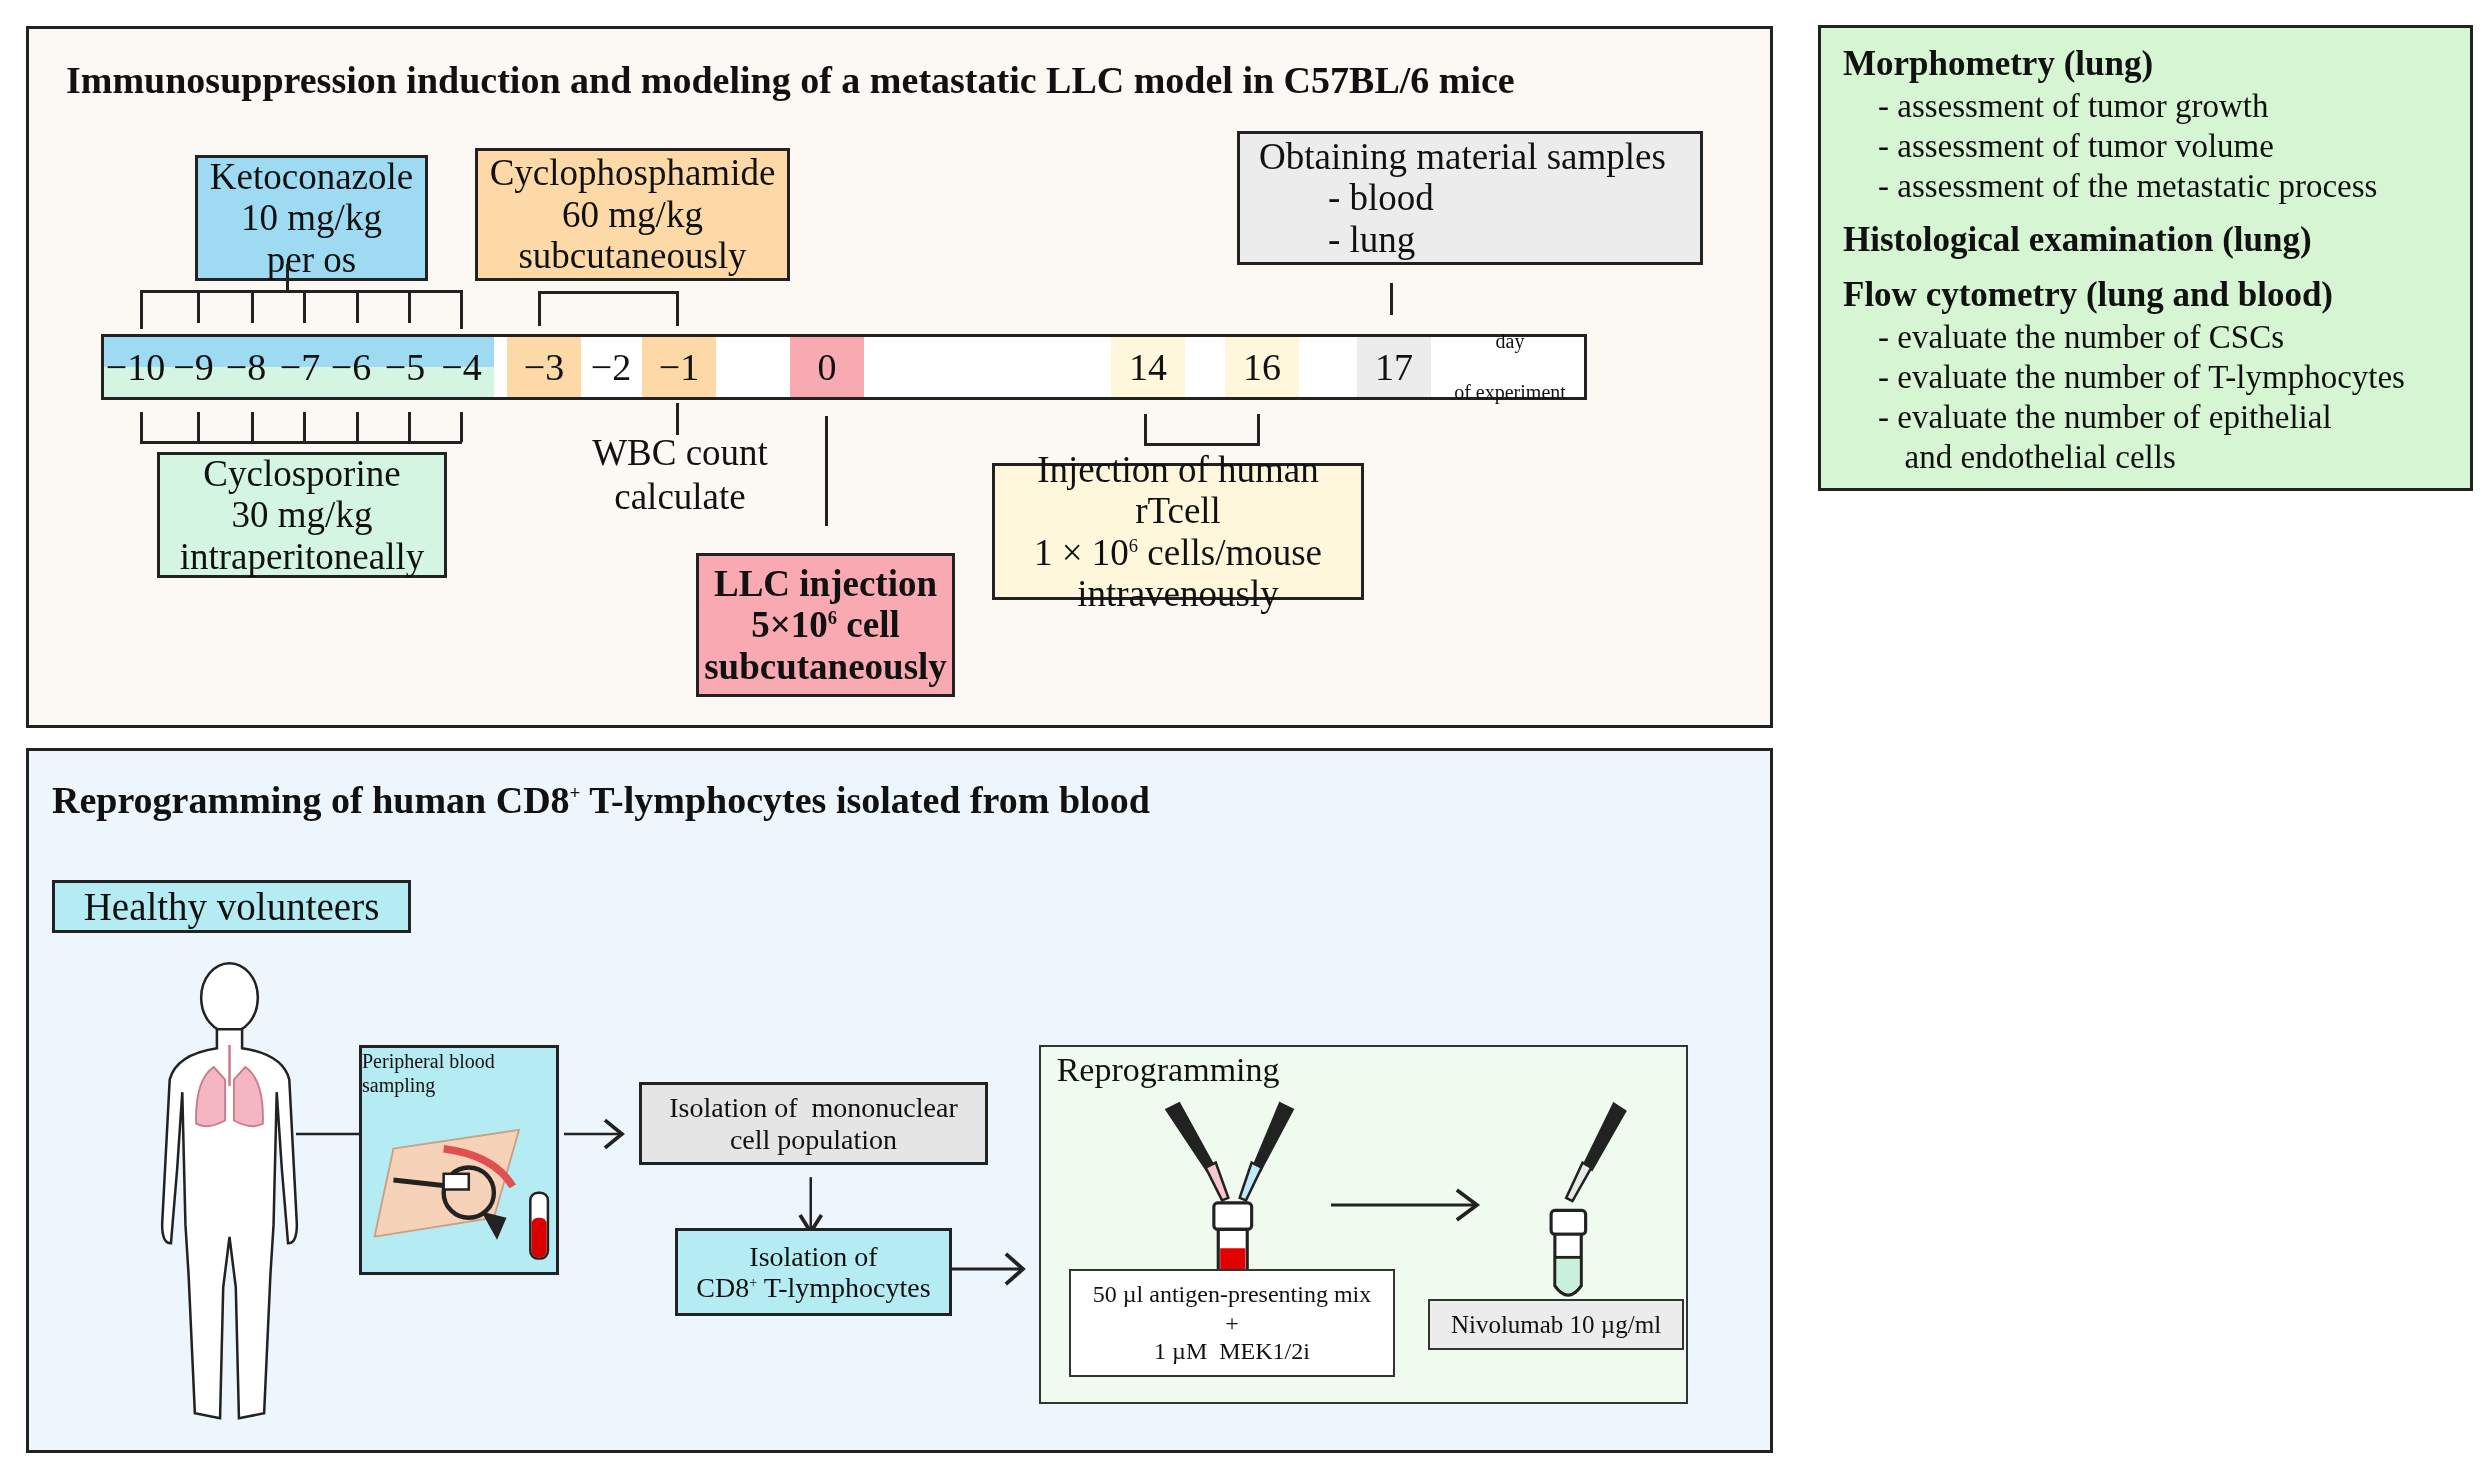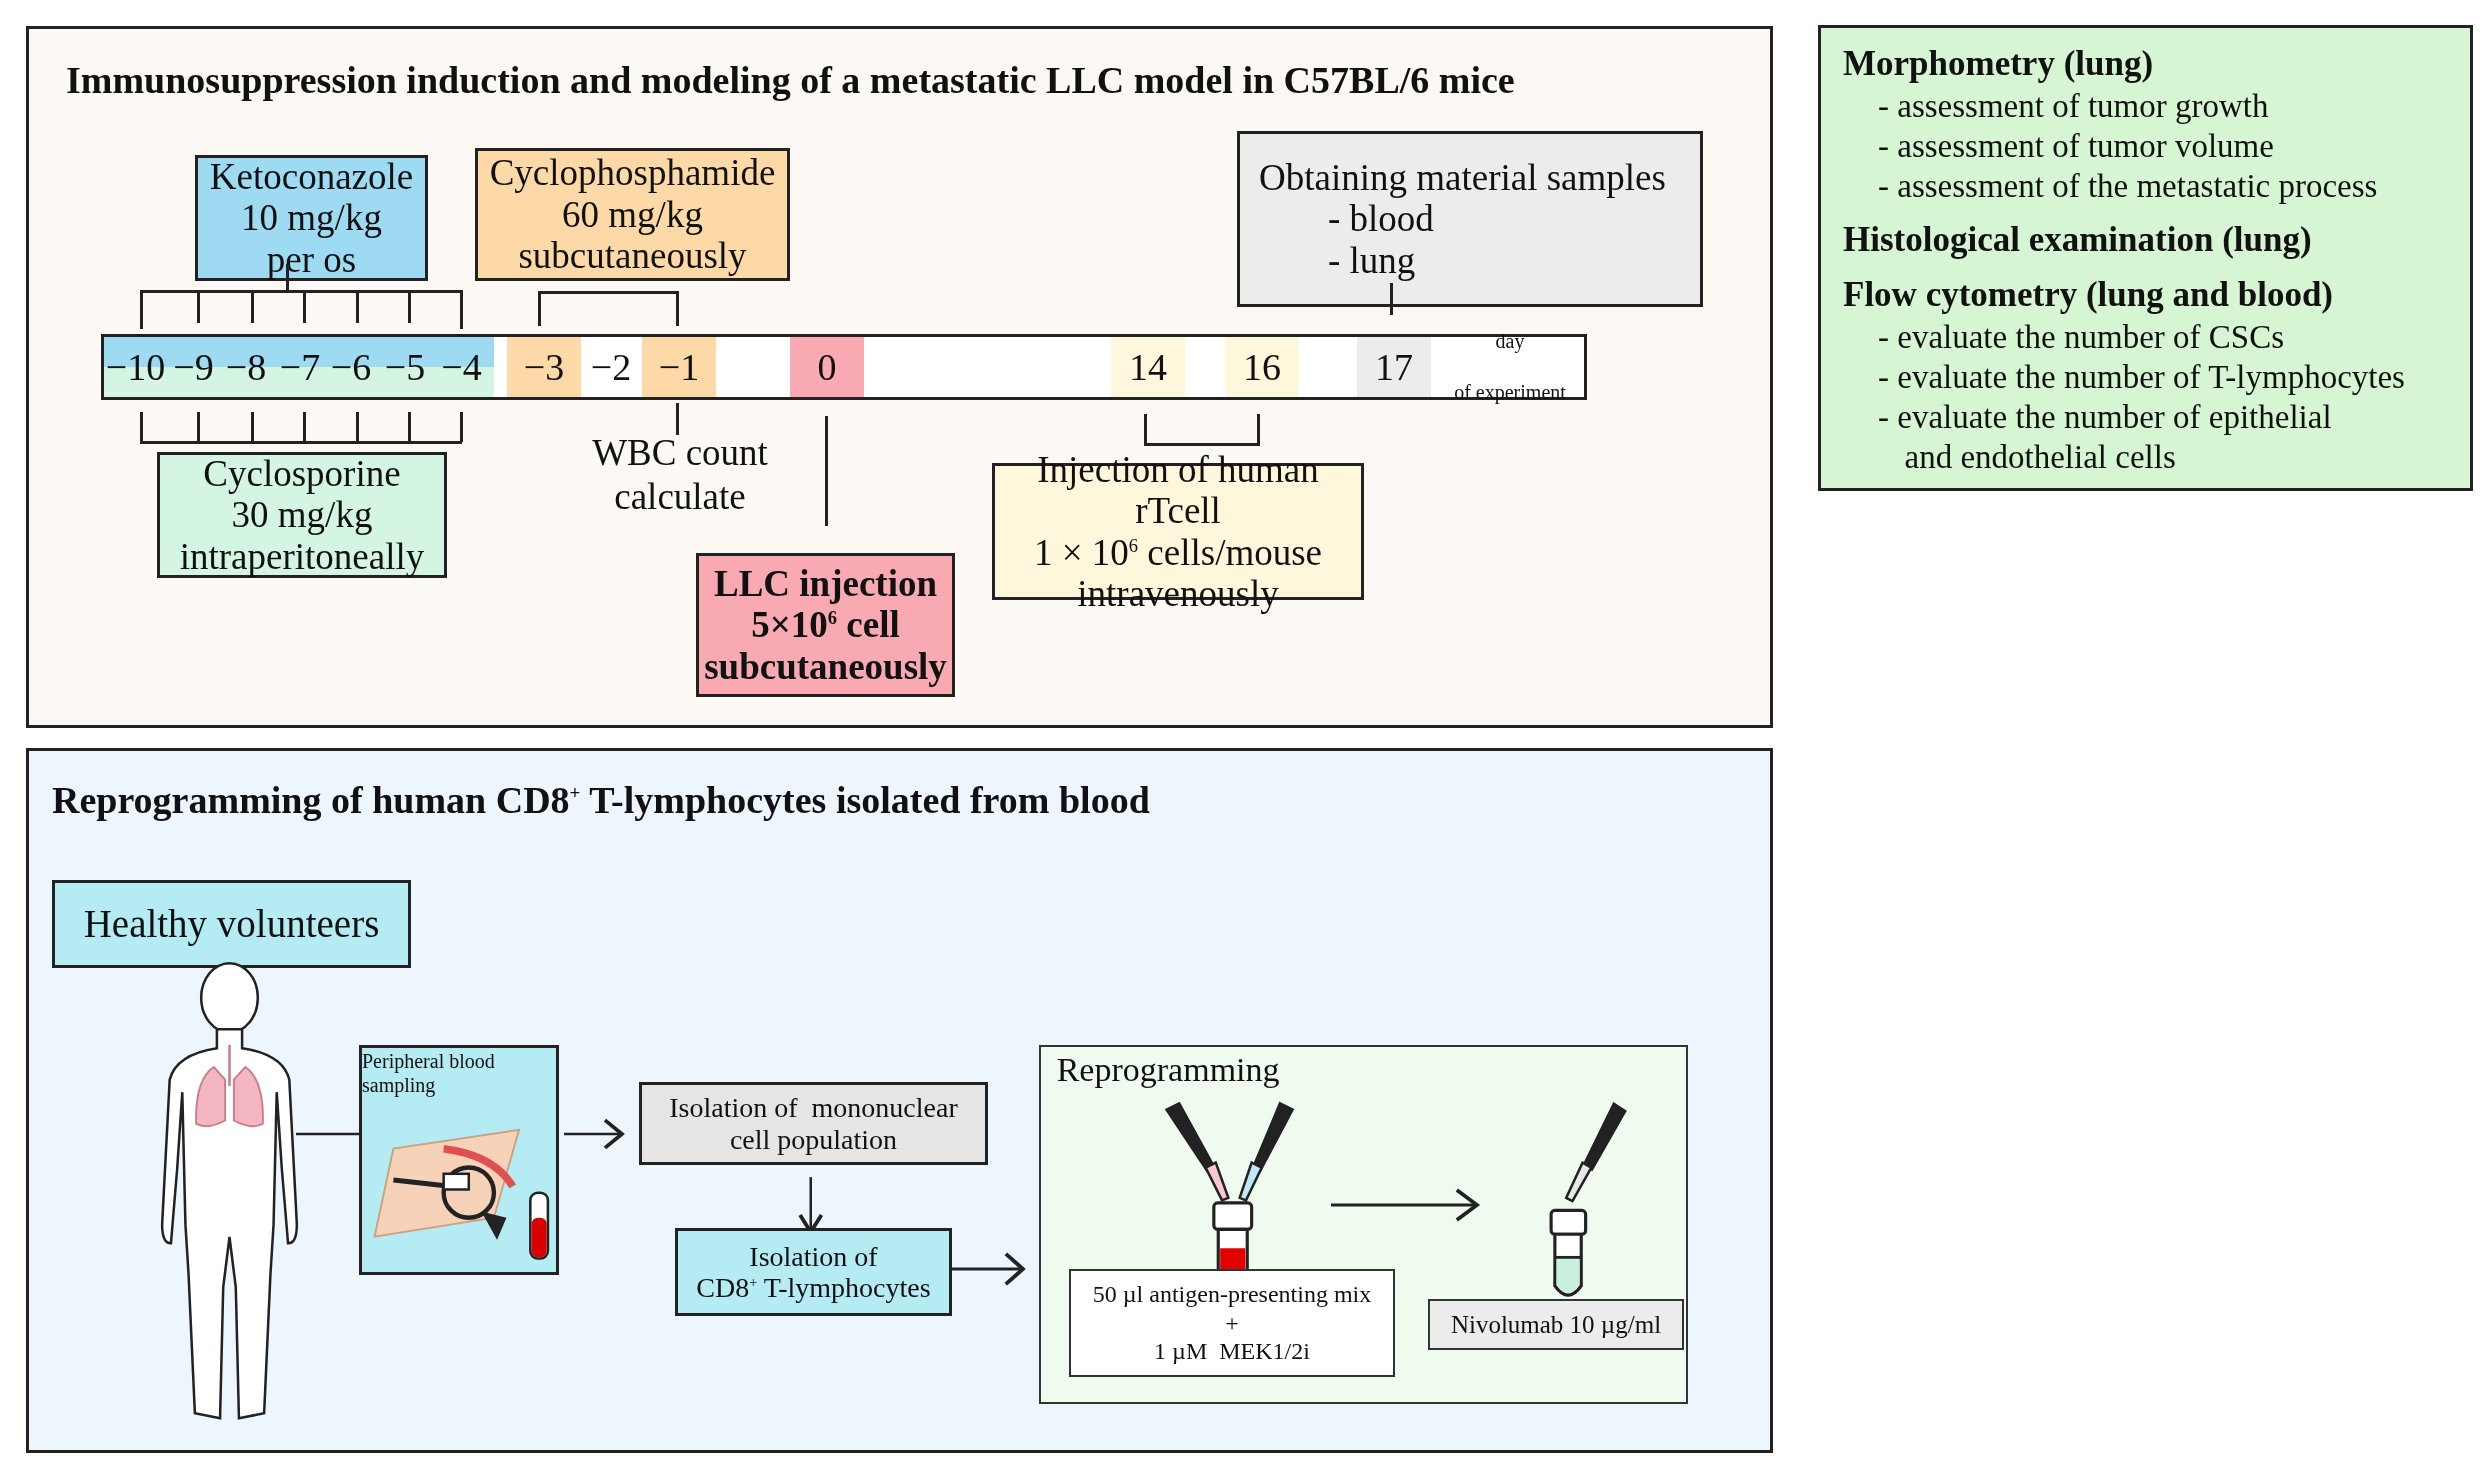--- a/index.html
+++ b/index.html
@@ -27,21 +27,21 @@
   <div>10 mg/kg</div>
   <div>per os</div>
 </div>
 
 <div class="abs box" style="left:475px;top:148px;width:315px;height:133px;background:#fdd9a8;font-size:37px;">
   <div>Cyclophosphamide</div>
   <div>60 mg/kg</div>
   <div>subcutaneously</div>
 </div>
 
-<div class="abs box" style="left:1237px;top:131px;width:466px;height:176px;background:#ececec;font-size:37px;align-items:flex-start;padding-left:19px;text-align:left;">
+<div class="abs box" style="left:1237px;top:131px;width:466px;height:134px;background:#ececec;font-size:37px;align-items:flex-start;padding-left:19px;text-align:left;">
   <div>Obtaining material samples</div>
   <div style="padding-left:69px;">- blood</div>
   <div style="padding-left:69px;">- lung</div>
 </div>
 
 <div class="hline" style="left:140px;top:290px;width:321px;"></div>
 <div class="vline" style="left:140px;top:290px;height:39px;"></div>
 <div class="vline" style="left:197px;top:290px;height:33px;"></div>
 <div class="vline" style="left:251px;top:290px;height:33px;"></div>
 <div class="vline" style="left:303px;top:290px;height:33px;"></div>
@@ -129,21 +129,21 @@
   <div class="list-item" style="padding-left:35px;">- evaluate the number of epithelial</div>
   <div class="list-item" style="padding-left:45px;white-space:pre;">  and endothelial cells</div>
 </div>
 
 <div class="abs panel" style="left:26.4px;top:748px;width:1747px;height:705px;background:#eef6fd;"></div>
 
 <div class="abs bold" style="left:52px;top:778px;font-size:38px;white-space:nowrap;">
   <span>Reprogramming of human CD8</span><sup>+</sup><span> T-lymphocytes isolated from blood</span>
 </div>
 
-<div class="abs box" style="left:52px;top:880px;width:359px;height:88px;background:#b5ebf2;font-size:39px;">
+<div class="abs box" style="left:52px;top:880px;width:359px;height:53px;background:#b5ebf2;font-size:39px;">
   <div>Healthy volunteers</div>
 </div>
 
 <svg class="abs" style="left:157px;top:960px;width:145px;height:469px;" viewBox="0 0 230 745">
   <g fill="#fff" stroke="#222" stroke-width="4">
     <ellipse cx="115" cy="60" rx="45" ry="55"></ellipse>
     <path d="M95 110 L95 140 Q30 150 20 190 L8 420 Q8 450 22 450 L32 330 L40 210 L45 420 L50 500 L60 720 L100 728 L105 520 L115 440 L125 520 L130 728 L170 720 L180 500 L185 420 L190 210 L198 330 L208 450 Q222 450 222 420 L210 190 Q200 150 135 140 L135 110 Z"></path>
   </g>
   <path d="M90 170 Q60 190 62 260 Q80 270 108 255 L108 190 Z M140 170 Q170 190 168 260 Q150 270 122 255 L122 190 Z" fill="#f4b6c2" stroke="#c97c8a" stroke-width="3"></path>
   <line x1="115" y1="135" x2="115" y2="200" stroke="#c97c8a" stroke-width="4"></line>

